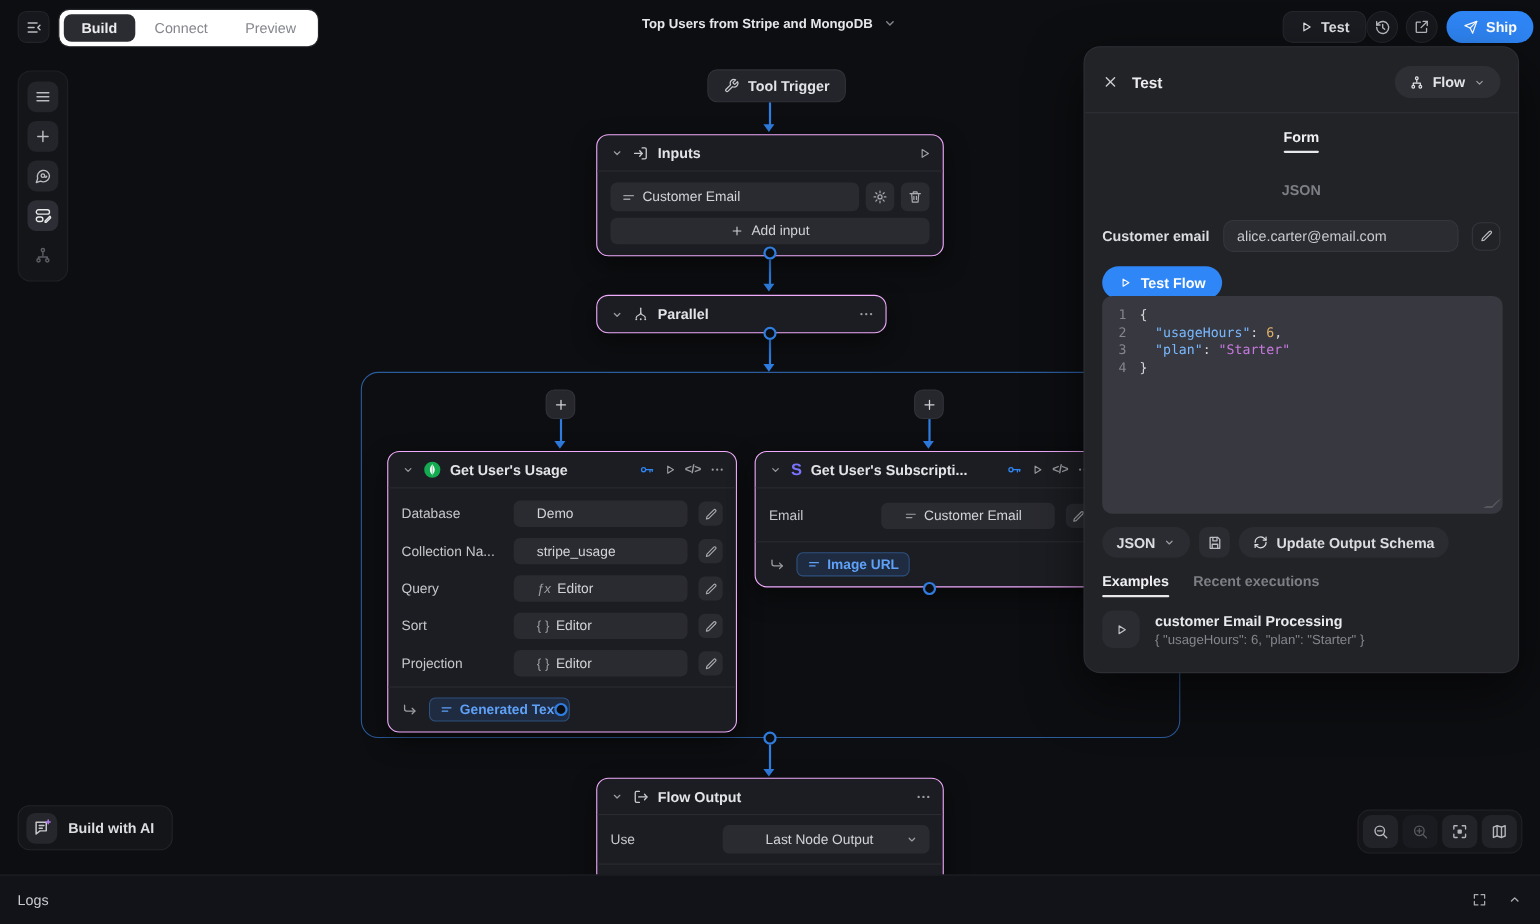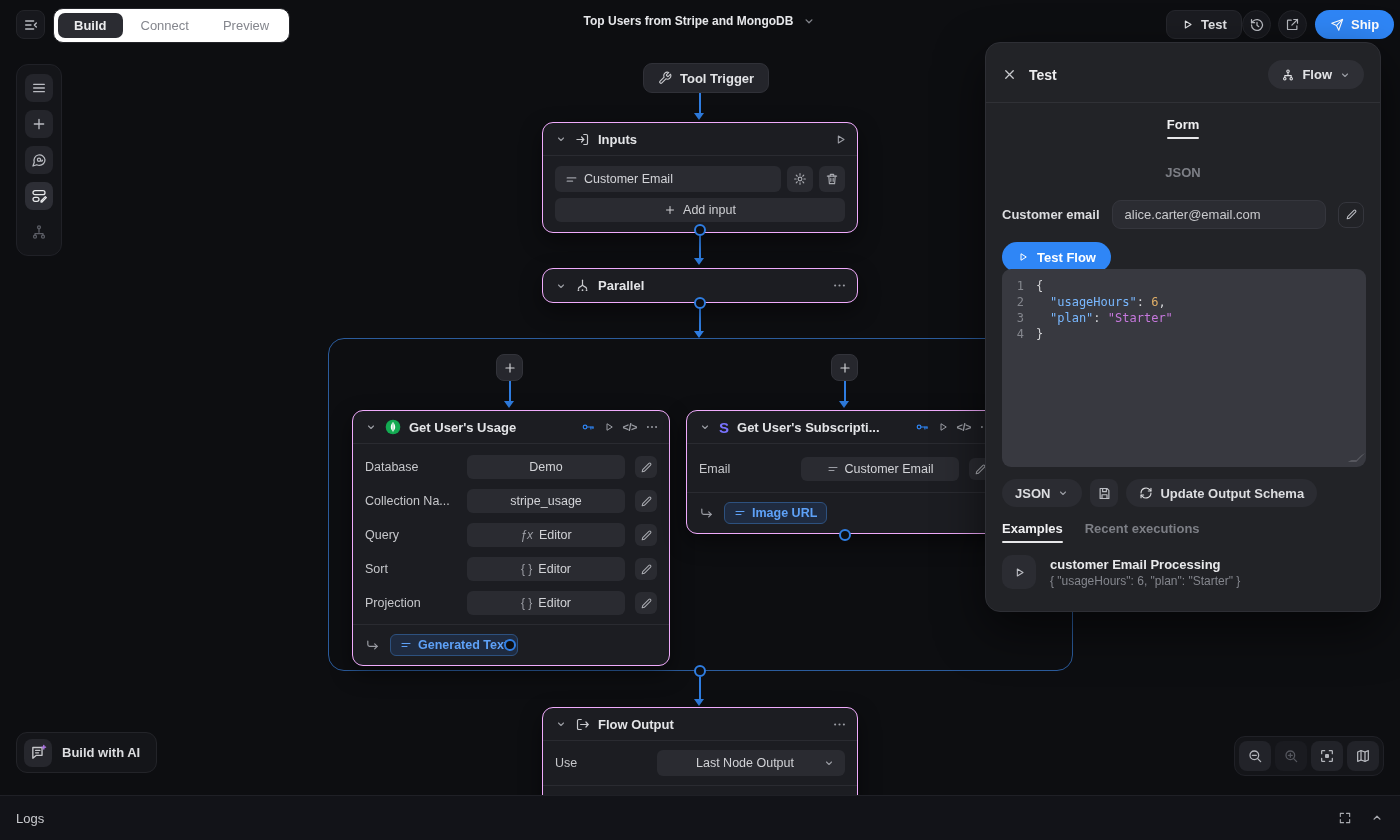--- a/index.html
+++ b/index.html
@@ -33,21 +33,21 @@
   .branchbox { border:1px solid #2b5c9d; border-radius:16px; }
   .pill { background:#24252b; border:1px solid #303138; border-radius:9px; gap:8px; padding:0 14px; height:30px; font-size:13px; font-weight:700; color:#e3e4e7; }
   .plusbtn { width:27px; height:27px; border-radius:8px; background:#26272d; border:1px solid #32333a; color:#d2d3d7; display:flex; align-items:center; justify-content:center; cursor:pointer; }
   .node { background:#1c1d22; border:1px solid #f0abfc; border-radius:11px; box-shadow:0 8px 22px rgba(0,0,0,.45); }
   .nhead { height:33px; padding:0 10px 0 12px; gap:8px; border-bottom:1px solid #2a2b31; }
   .nhead .ntitle { font-size:13px; font-weight:700; color:#e3e4e7; white-space:nowrap; overflow:hidden; flex:1; }
   .hicon { color:#9b9da4; cursor:pointer; display:flex; align-items:center; }
   .codeglyph { font-size:11px; font-weight:700; color:#9b9da4; letter-spacing:-.5px; cursor:pointer; }
   .frow { padding:5px 12px; gap:10px; }
   .flabel { font-size:12.5px; color:#c6c7cb; width:92px; flex:none; white-space:nowrap; overflow:hidden; }
-  .fval { flex:1; height:24px; background:#2a2b31; border-radius:6px; font-size:12.5px; color:#d2d3d7; display:flex; align-items:center; justify-content:center; gap:6px; cursor:pointer; }
+  .fval { flex:1; height:24px; background:#2a2b31; border-radius:6px; font-size:12.5px; color:#d2d3d7; display:flex; align-items:center; gap:6px; cursor:pointer;padding-left:21px; }
   .pencilbtn { width:22px; height:22px; border-radius:6px; background:#2a2b31; color:#a9abb1; display:flex; align-items:center; justify-content:center; flex:none; cursor:pointer; }
   .chip { background:rgba(47,117,222,.16); border:1px solid #2d517f; border-radius:6px; color:#5ea1f7; font-size:12.5px; font-weight:600; padding:3px 9px; display:flex; align-items:center; gap:6px; cursor:pointer; }
   .outrow { border-top:1px solid #2a2b31; padding:9px 12px; gap:10px; color:#9b9da4; }
   .addinput { margin:4px 12px 10px; height:24px; background:#2a2b31; border-radius:6px; display:flex; align-items:center; justify-content:center; gap:7px; font-size:12.5px; color:#cfd0d4; cursor:pointer; }
   .ddown { flex:1; height:26px; background:#2a2b31; border-radius:6px; font-size:12.5px; color:#d2d3d7; display:flex; align-items:center; padding:0 10px; cursor:pointer; }
 
   
   .panel { left:985px; top:42px; width:396px; height:570px; background:#222327; border:1px solid #2e2f35; border-radius:15px; box-shadow:0 18px 48px rgba(0,0,0,.55); z-index:40; }
   .ptitle { font-size:14px; font-weight:700; color:#ececee; }
   .flowbtn { background:#2e2f35; border-radius:15px; height:29px; padding:0 13px; gap:7px; font-size:13px; font-weight:700; color:#e3e4e7; cursor:pointer; }
@@ -491,21 +491,21 @@
     <div class="addinput">
       <span style="display:flex;">
           <svg class="ic" width="12" height="12">
             <use href="#i-plus"></use>
           </svg>
         </span>
       <span>Add input</span>
     </div>
   </div>
 
-  <div class="abs node" style="left:542px; top:268px; width:316px; z-index:10;">
+  <div class="abs node" style="left:542px; top:268px; width:264px; z-index:10;">
     <div class="flex nhead" style="border-bottom:none; height:33px;">
       <span class="hicon">
           <svg class="ic" width="12" height="12">
             <use href="#i-chevdown"></use>
           </svg>
         </span>
       <span class="hicon" style="color:#c9cace;">
           <svg class="ic" width="15" height="15">
             <use href="#i-split"></use>
           </svg>

